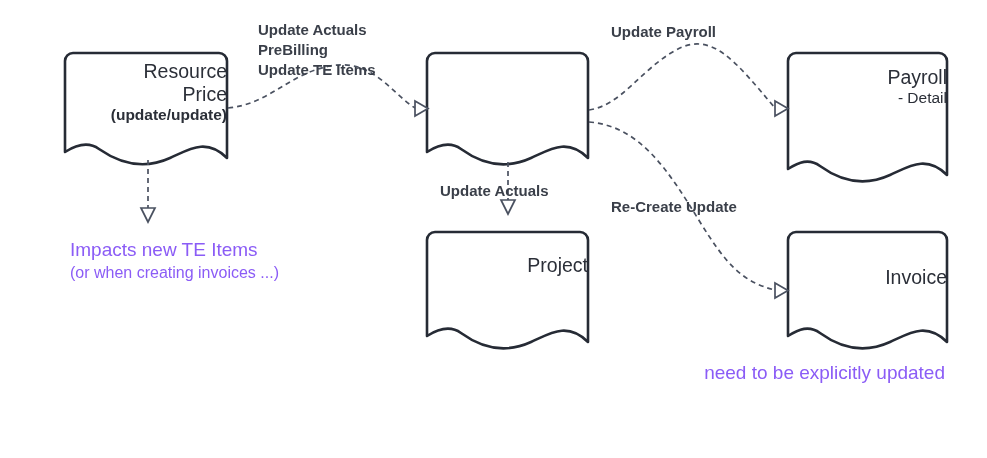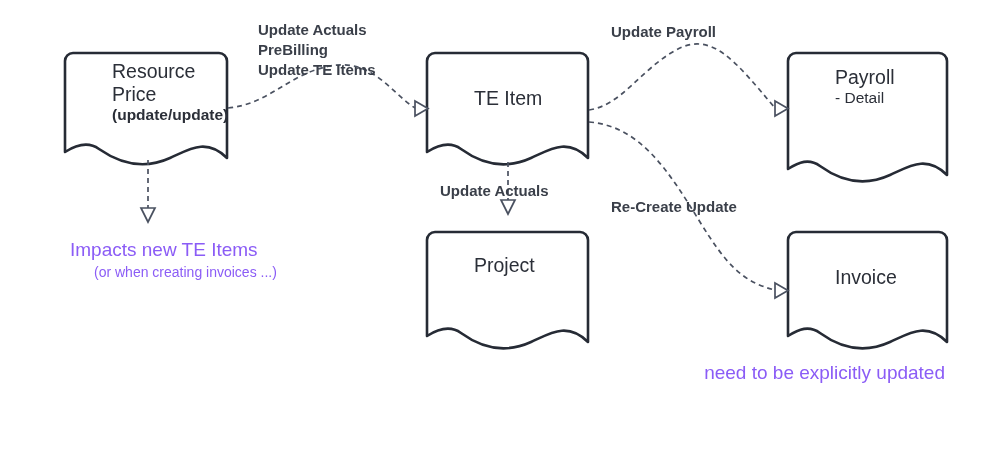--- a/index.html
+++ b/index.html
@@ -39,25 +39,24 @@
     stroke-dasharray: 5 4;
   }
   .arrowhead {
     fill: #ffffff;
     stroke: #4a5160;
     stroke-width: 1.7;
     stroke-linejoin: miter;
   }
   .node-label {
     position: absolute;
-    text-align: left;
+    text-align: right;
     color: #2b2f38;
     line-height: 1.18;
     pointer-events: none;
-    padding-left: 47px;
   }
   .node-title {
     font-size: 19.5px;
     font-weight: 400;
     white-space: nowrap;
   }
   .node-sub {
     font-size: 15.5px;
     font-weight: 400;
     white-space: nowrap;
@@ -79,24 +78,23 @@
     position: absolute;
     color: #8b5cf6;
     line-height: 1.3;
   }
   .note-main {
     font-size: 19px;
     font-weight: 400;
     white-space: nowrap;
   }
   .note-sub {
-    font-size: 14px;
-    font-weight: 400;
-    white-space: nowrap;
-    margin-left: 24px;
+    font-size: 16px;
+    font-weight: 400;
+    white-space: nowrap;
   }
   .note-right {
     text-align: right;
   }
   .note-line {
     font-size: 19px;
     font-weight: 400;
     white-space: nowrap;
   }
 </style>
@@ -179,23 +177,20 @@
     <polygon class="arrowhead" points="501,200 515,200 508,214"></polygon>
 
   </svg>
 
   <div class="node-label" style="left:65px; top:60px; width:162px;">
     <div class="node-title">Resource</div>
     <div class="node-title">Price</div>
     <div class="node-sub-bold">(update/update)</div>
   </div>
 
-  <div class="node-label" style="left:427px; top:87px; width:161px;">
-    <div class="node-title">TE Item</div>
-  </div>
 
   <div class="node-label" style="left:788px; top:66px; width:159px;">
     <div class="node-title">Payroll</div>
     <div class="node-sub">- Detail</div>
   </div>
 
   <div class="node-label" style="left:427px; top:254px; width:161px;">
     <div class="node-title">Project</div>
   </div>
 

